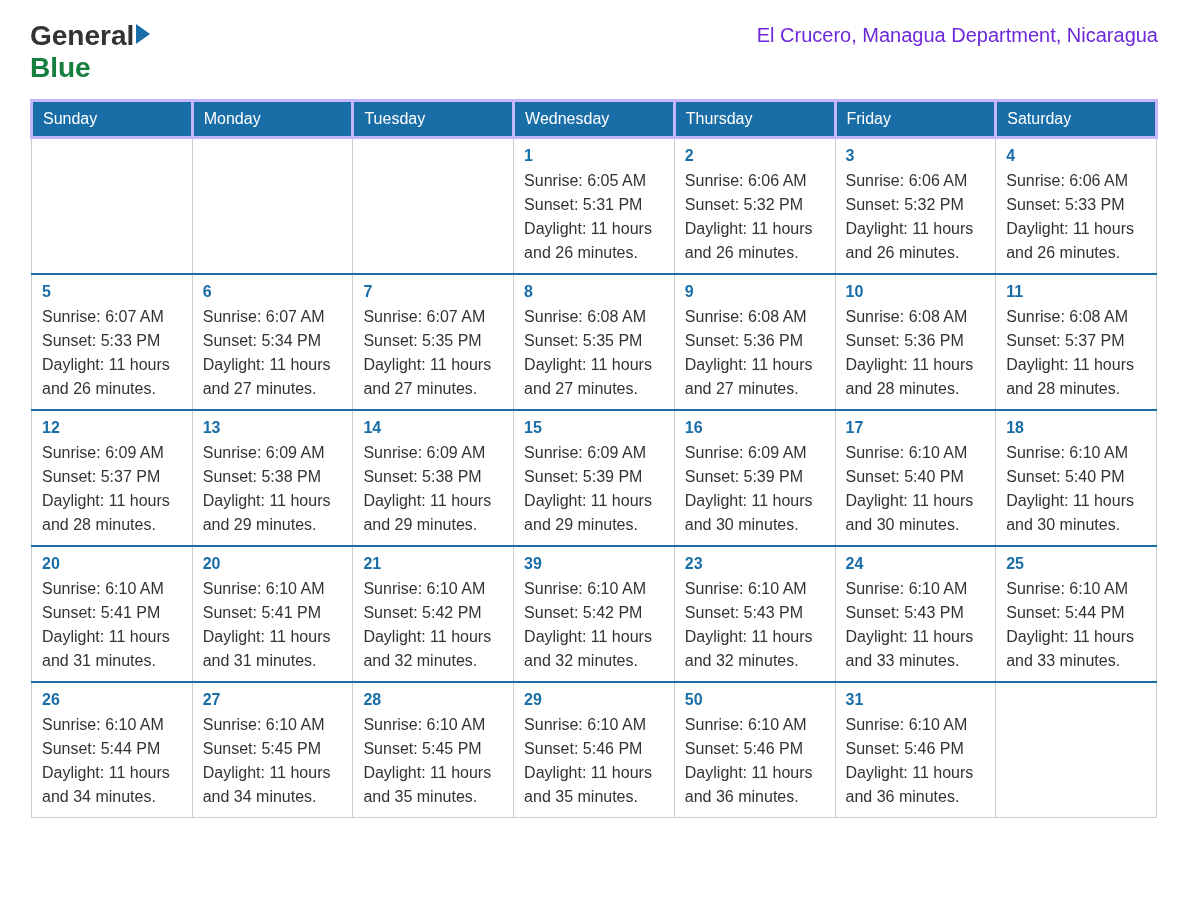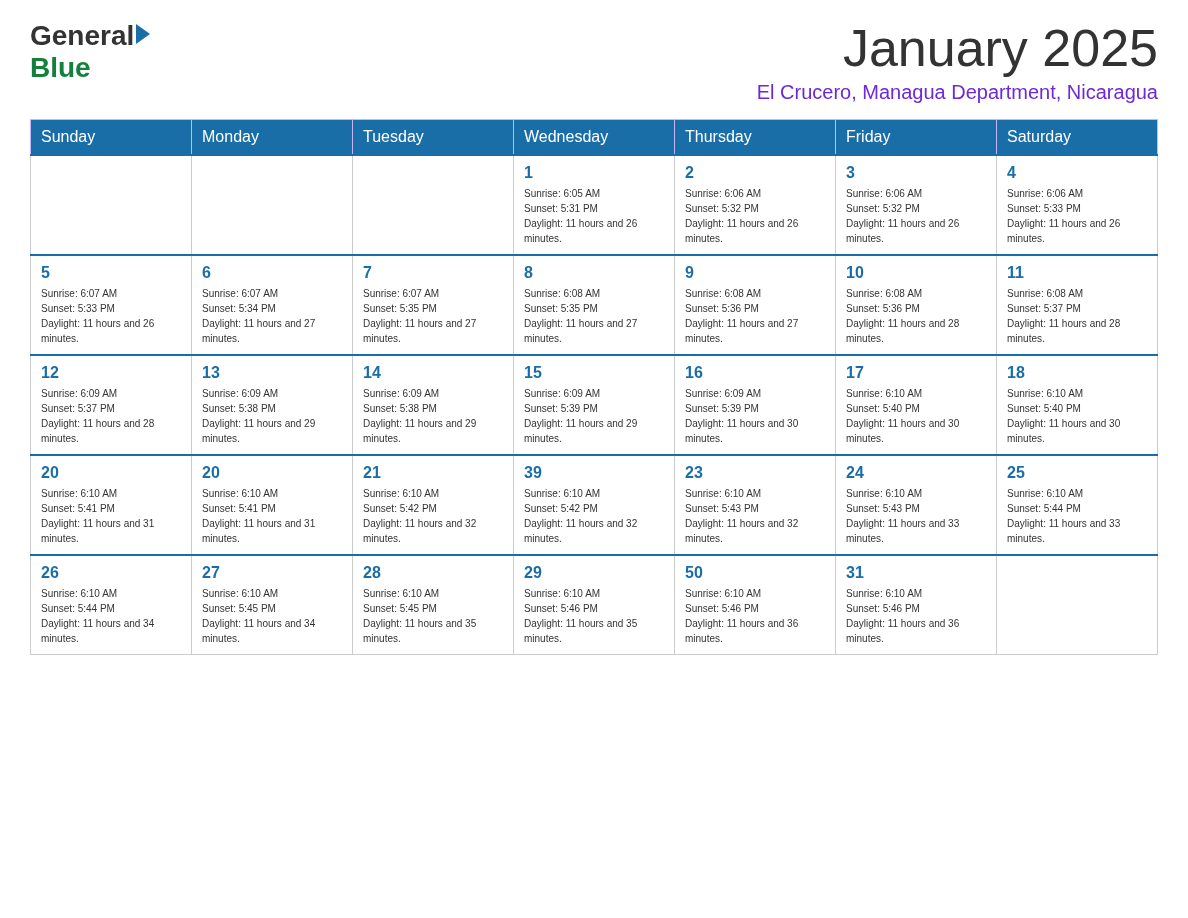--- a/index.html
+++ b/index.html
@@ -56,38 +56,38 @@
       border-collapse: collapse;
       margin-top: 15px;
     }
     .calendar-table th {
       background-color: #1a6ea8;
       color: #fff;
       font-size: 16px;
       font-weight: normal;
       padding: 8px 10px;
       text-align: left;
-      border: 1px solid #c4b5fd;
+      border: 3px solid #c4b5fd;
     }
     .calendar-table td {
       vertical-align: top;
       padding: 8px 10px;
       border: 1px solid #ccc;
       width: 14.28%;
       min-height: 100px;
     }
     .day-number {
       font-size: 16px;
       font-weight: bold;
       color: #1a6ea8;
       display: block;
       margin-bottom: 4px;
     }
     .day-info {
-      font-size: 10px;
+      font-size: 16px;
       color: #333;
       line-height: 1.5;
     }
     .empty-cell {
       background: #fff;
     }
     tr.week-row td {
       border-top: 2px solid #1a6ea8;
     }
     
@@ -109,21 +109,20 @@
 
 <div class="header-area">
   <div class="logo-container">
     <div class="logo-row1">
       <span class="logo-text-general">General</span>
       <span class="arrow-shape"></span>
     </div>
     <span class="logo-text-blue">Blue</span>
   </div>
   <div class="title-area">
-    <div class="calendar-title">January 2025</div>
     <div class="calendar-subtitle">El Crucero, Managua Department, Nicaragua</div>
   </div>
 </div>
 
 <table class="calendar-table">
   <thead>
     <tr>
     <th>Sunday</th>
         <th>Monday</th>
         <th>Tuesday</th>

